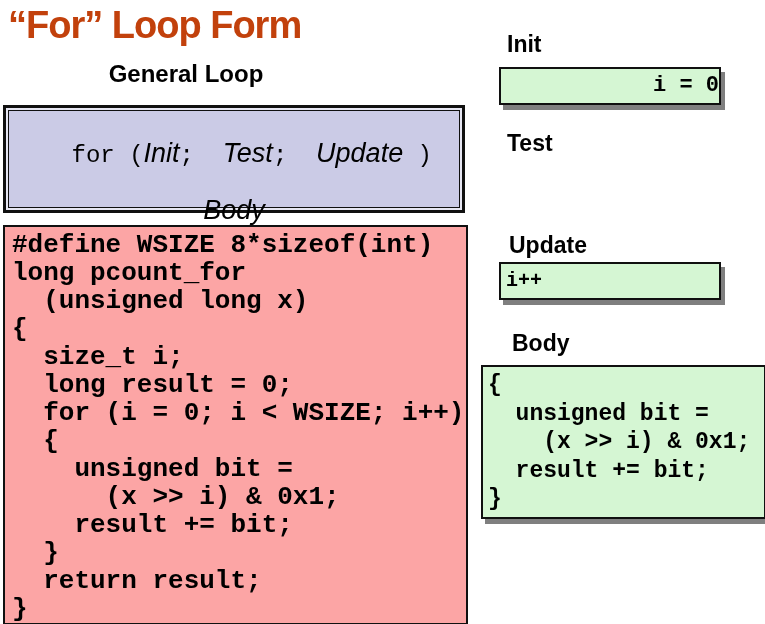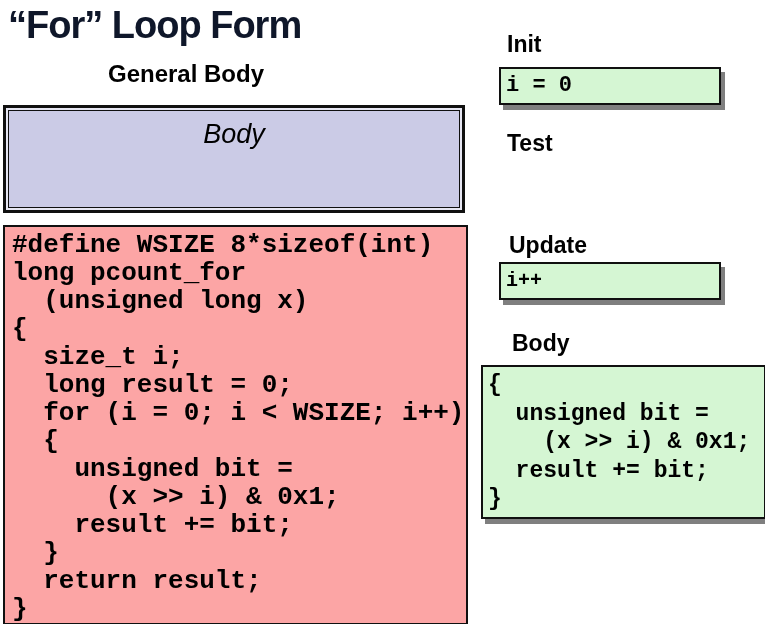--- a/index.html
+++ b/index.html
@@ -10,21 +10,21 @@
     overflow:hidden;
     font-family:"Liberation Sans",sans-serif;
     color:#000;
   }
   .abs{position:absolute;}
   .slide-title{
     left:8px;top:2px;
     font-size:38px;font-weight:700;
     letter-spacing:-1px;
     line-height:46px;
-    color:#0f172a;
+    color:#c2410c;
   }
   .gf-heading{
     left:0;top:60px;width:372px;
     text-align:center;
     font-size:24px;font-weight:700;
   }
   
   .gf-box{
     left:3px;top:105px;
     width:452px;height:98px;
@@ -77,21 +77,21 @@
   .gbox{
     border:2px solid #101010;
     background:#d5f6d3;
     box-shadow:4px 5px 0 #7f7f7f;
     font-family:"Liberation Mono",monospace;
     font-weight:700;
     white-space:pre;
   }
   .gbox-init{
     left:499px;top:67px;width:213px;height:34px;
-    font-size:22px;line-height:34px;padding-left:5px;
+    font-size:22px;line-height:34px;padding-left:5px;text-align:right;
   }
   .gbox-test{
     left:499px;top:163px;width:213px;height:34px;
     font-size:20px;line-height:34px;padding-left:5px;
   }
   .gbox-update{
     left:499px;top:262px;width:213px;height:34px;
     font-size:20px;line-height:34px;padding-left:5px;
   }
   .gbox-body{
@@ -104,24 +104,27 @@
   .lbl-update{left:509px;top:232px;}
   .lbl-body{left:512px;top:330px;}
 </style>
 </head>
 <body>
 
 <div class="slide">
 
   <div class="abs slide-title">“For” Loop Form</div>
 
-  <div class="abs gf-heading">General Body</div>
+  <div class="abs gf-heading">General Loop</div>
 
   <div class="abs gf-box">
     <div class="gf-inner">
+      <div class="gf-line1">
+        <span class="gf-mono">for (</span><span class="gf-it">Init</span><span class="gf-mono">;  </span><span class="gf-it">Test</span><span class="gf-mono">;  </span><span class="gf-it">Update</span><span class="gf-mono"> )</span>
+      </div>
       <div class="gf-body">Body</div>
     </div>
   </div>
 
   <div class="abs code-box">#define WSIZE 8*sizeof(int)
 long pcount_for
   (unsigned long x)
 {
   size_t i;
   long result = 0;

